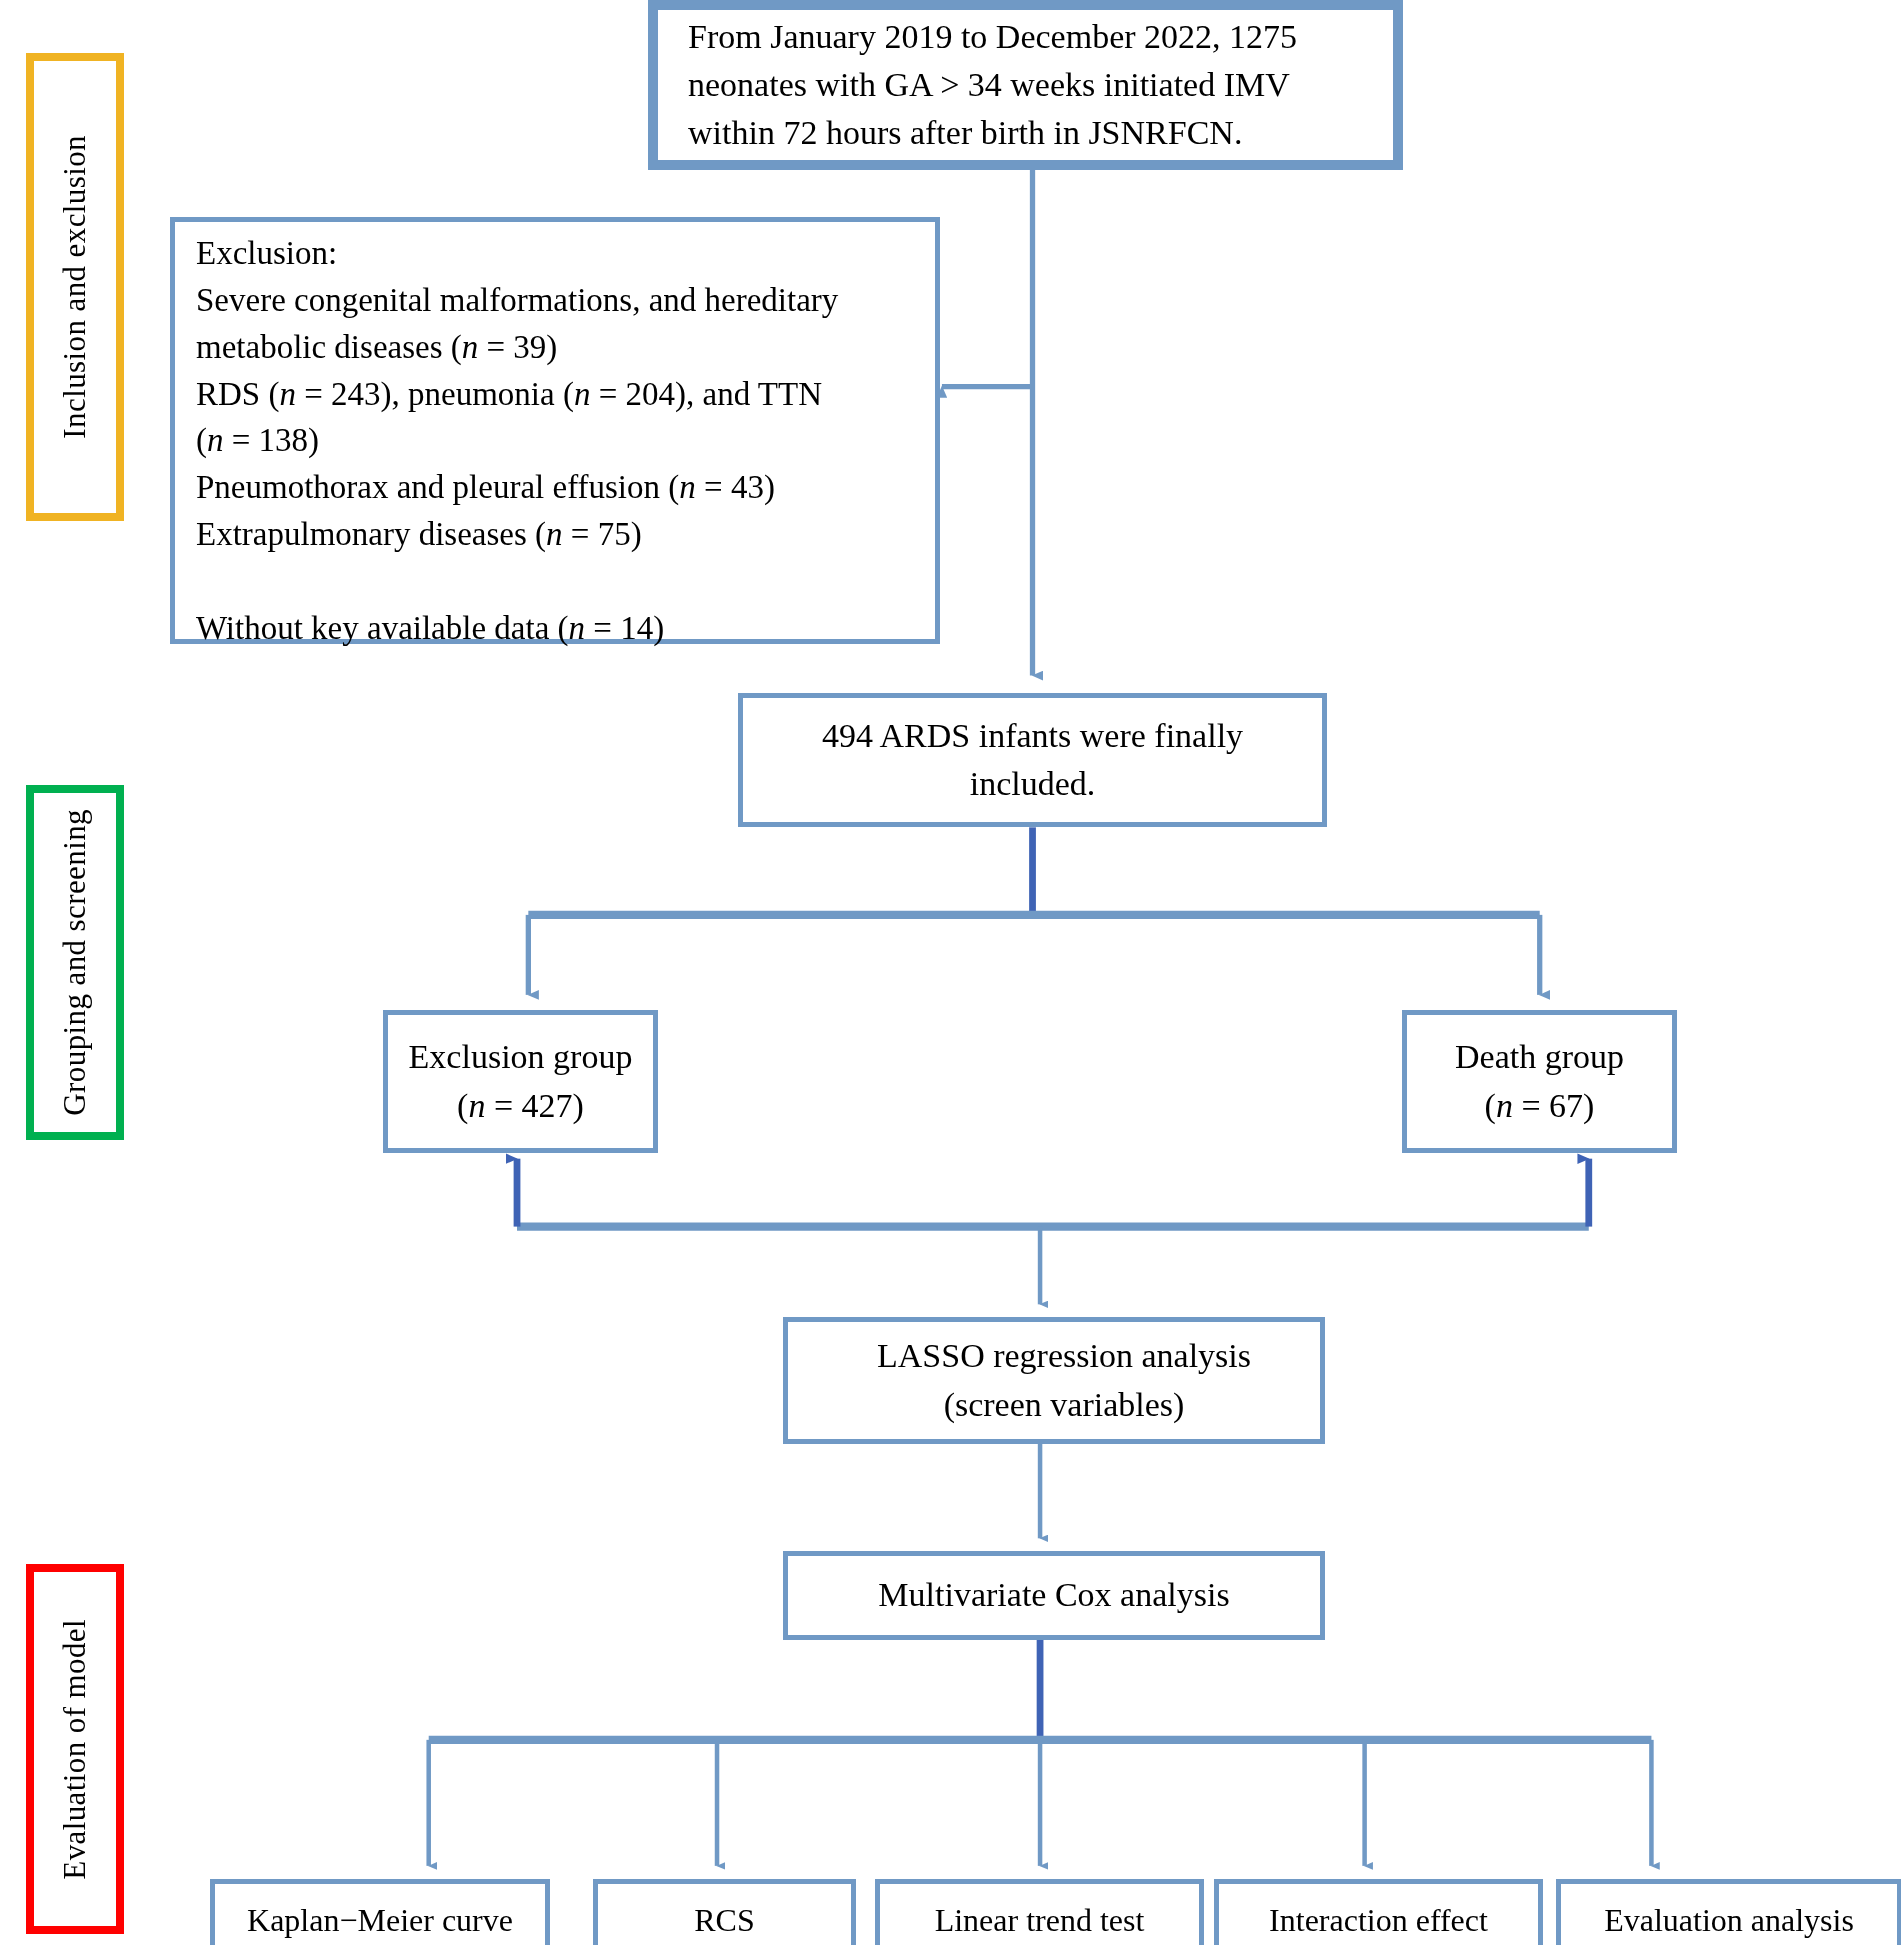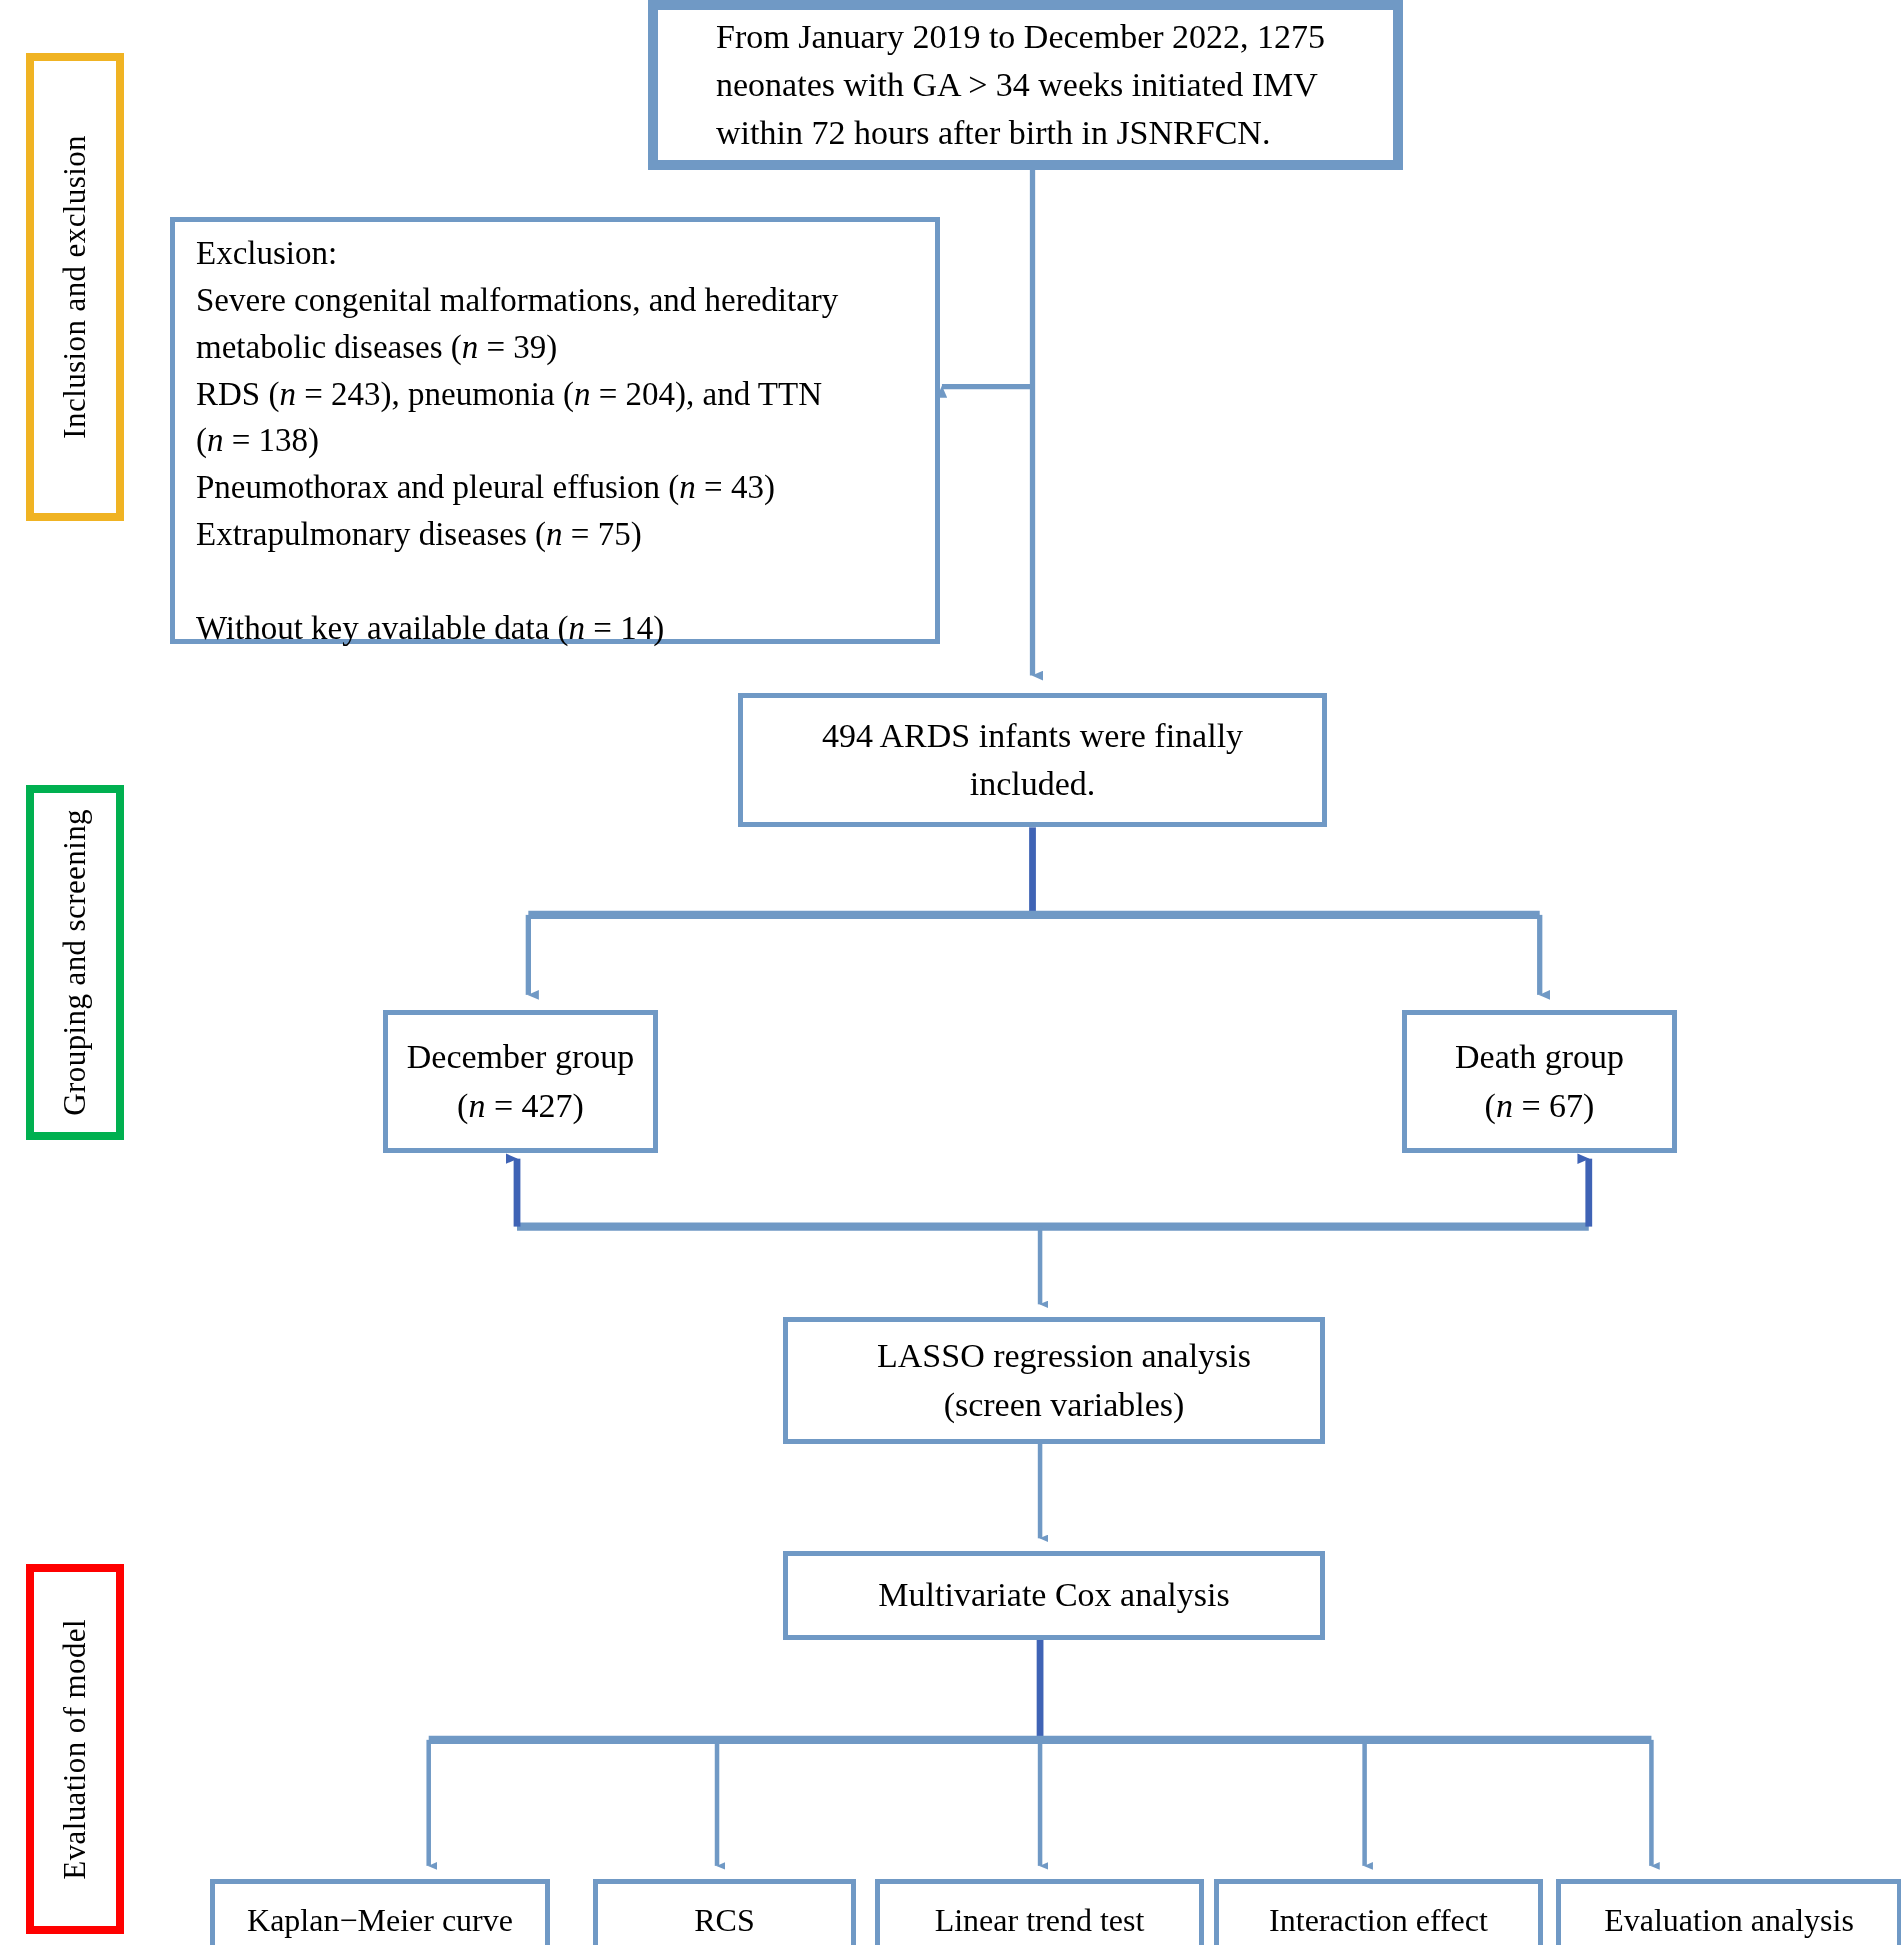--- a/index.html
+++ b/index.html
@@ -135,21 +135,21 @@
 
   <div class="stage stage-green" style="left:26px; top:785px; width:98px; height:355px;">
     <span class="vtxt fs-stage">Grouping and screening</span>
   </div>
 
   <div class="stage stage-red" style="left:26px; top:1564px; width:98px; height:370px;">
     <span class="vtxt fs-stage">Evaluation of model</span>
   </div>
 
   <div class="node node-blue-thick fs-top" style="left:648px; top:0px; width:755px; height:170px;">
-    <span class="txt lt" style="padding-left:30px;margin-left:28px;">
+    <span class="txt lt" style="padding-left:30px;">
       <span>From January 2019 to December 2022, 1275</span><br>
       <span>neonates  with GA &gt; 34 weeks initiated IMV</span><br>
       <span>within 72  hours after birth in JSNRFCN.</span>
     </span>
   </div>
 
   <div class="node node-blue fs-excl" style="left:170px; top:217px; width:770px; height:427px; align-items:flex-start; justify-content:flex-start;">
     <span class="txt lt" style="padding-top:8px;">
       <span>Exclusion:</span><br>
       <span>Severe congenital malformations, and hereditary</span><br>
@@ -165,21 +165,21 @@
 
   <div class="node node-blue fs-mid" style="left:738px; top:693px; width:589px; height:134px;">
     <span class="txt">
       <span>494 ARDS infants were finally</span><br>
       <span>included.</span>
     </span>
   </div>
 
   <div class="node node-blue fs-mid" style="left:383px; top:1010px; width:275px; height:143px;">
     <span class="txt">
-      <span>December group</span><br>
+      <span>Exclusion group</span><br>
       <span>(<i class="n">n</i> = 427)</span>
     </span>
   </div>
 
   <div class="node node-blue fs-mid" style="left:1402px; top:1010px; width:275px; height:143px;">
     <span class="txt">
       <span>Death group</span><br>
       <span>(<i class="n">n</i> = 67)</span>
     </span>
   </div>

